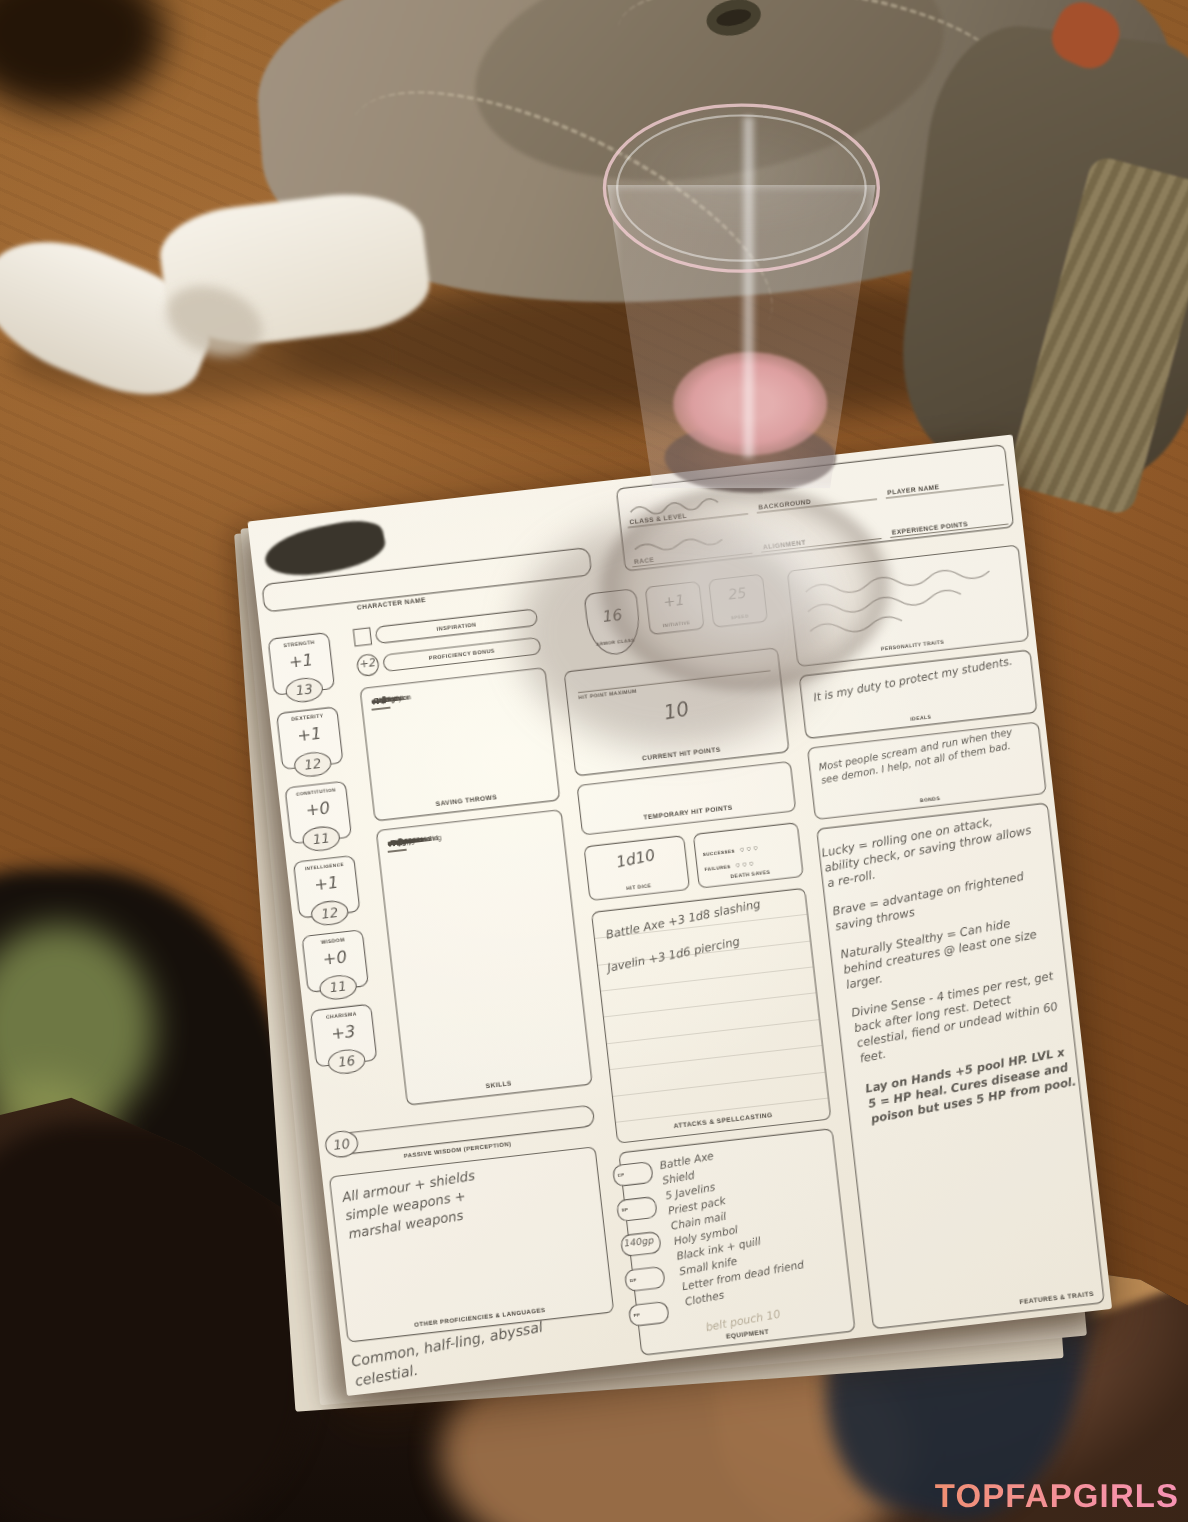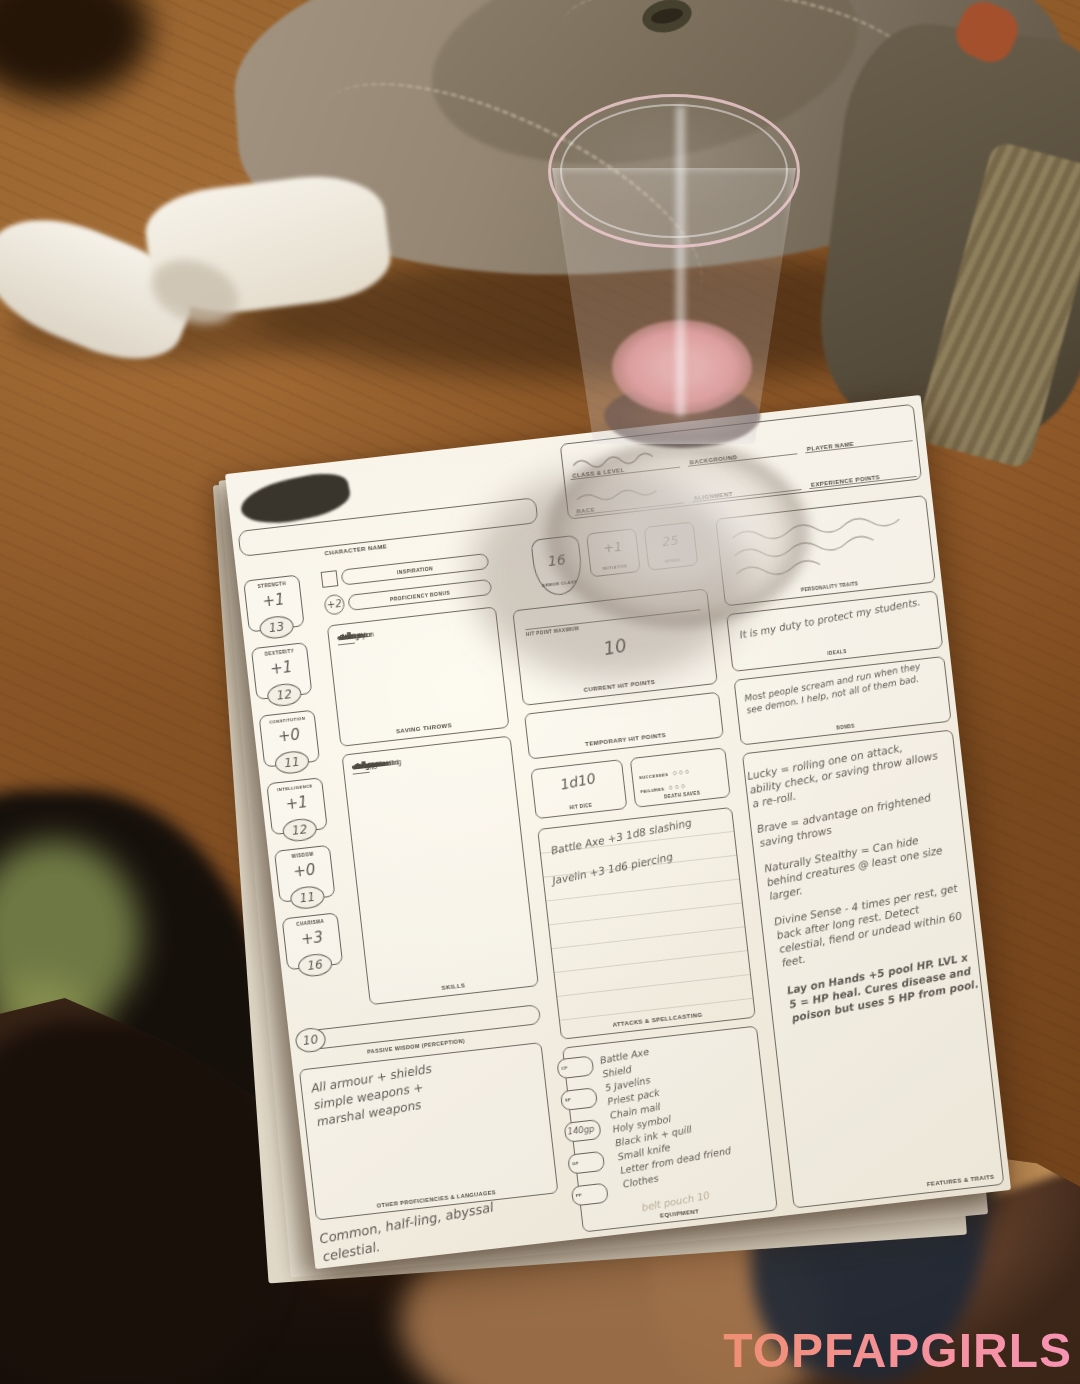--- a/index.html
+++ b/index.html
@@ -126,21 +126,21 @@
     filter:blur(1.5px);}
   .glass-base{left:604px;top:384px;width:156px;height:64px;border-radius:50%;
     background:radial-gradient(closest-side, rgba(90,60,58,.5), rgba(55,38,36,.6) 85%);
     filter:blur(1.5px);}
   .glass-streak{left:676px;top:106px;width:9px;height:310px;background:rgba(255,255,255,.5);
     filter:blur(3px);}
 
   
   .vignette{left:0;top:0;width:1080px;height:1384px;pointer-events:none;
     background:radial-gradient(120% 120% at 50% 40%, transparent 58%, rgba(25,12,4,.28) 100%);}
-  .watermark{right:8px;bottom:6px;font-size:48px;font-weight:800;letter-spacing:1px;
+  .watermark{right:8px;bottom:6px;font-size:30px;font-weight:800;letter-spacing:1px;
     font-family:"Liberation Sans",sans-serif;
     background:linear-gradient(90deg,#ef8f72 0%,#f5919b 55%,#f793b4 100%);
     -webkit-background-clip:text;background-clip:text;color:transparent;text-align:center;}
 </style>
 </head>
 <body>
 
 <div id="stage">
 
   <div class="table"></div>

